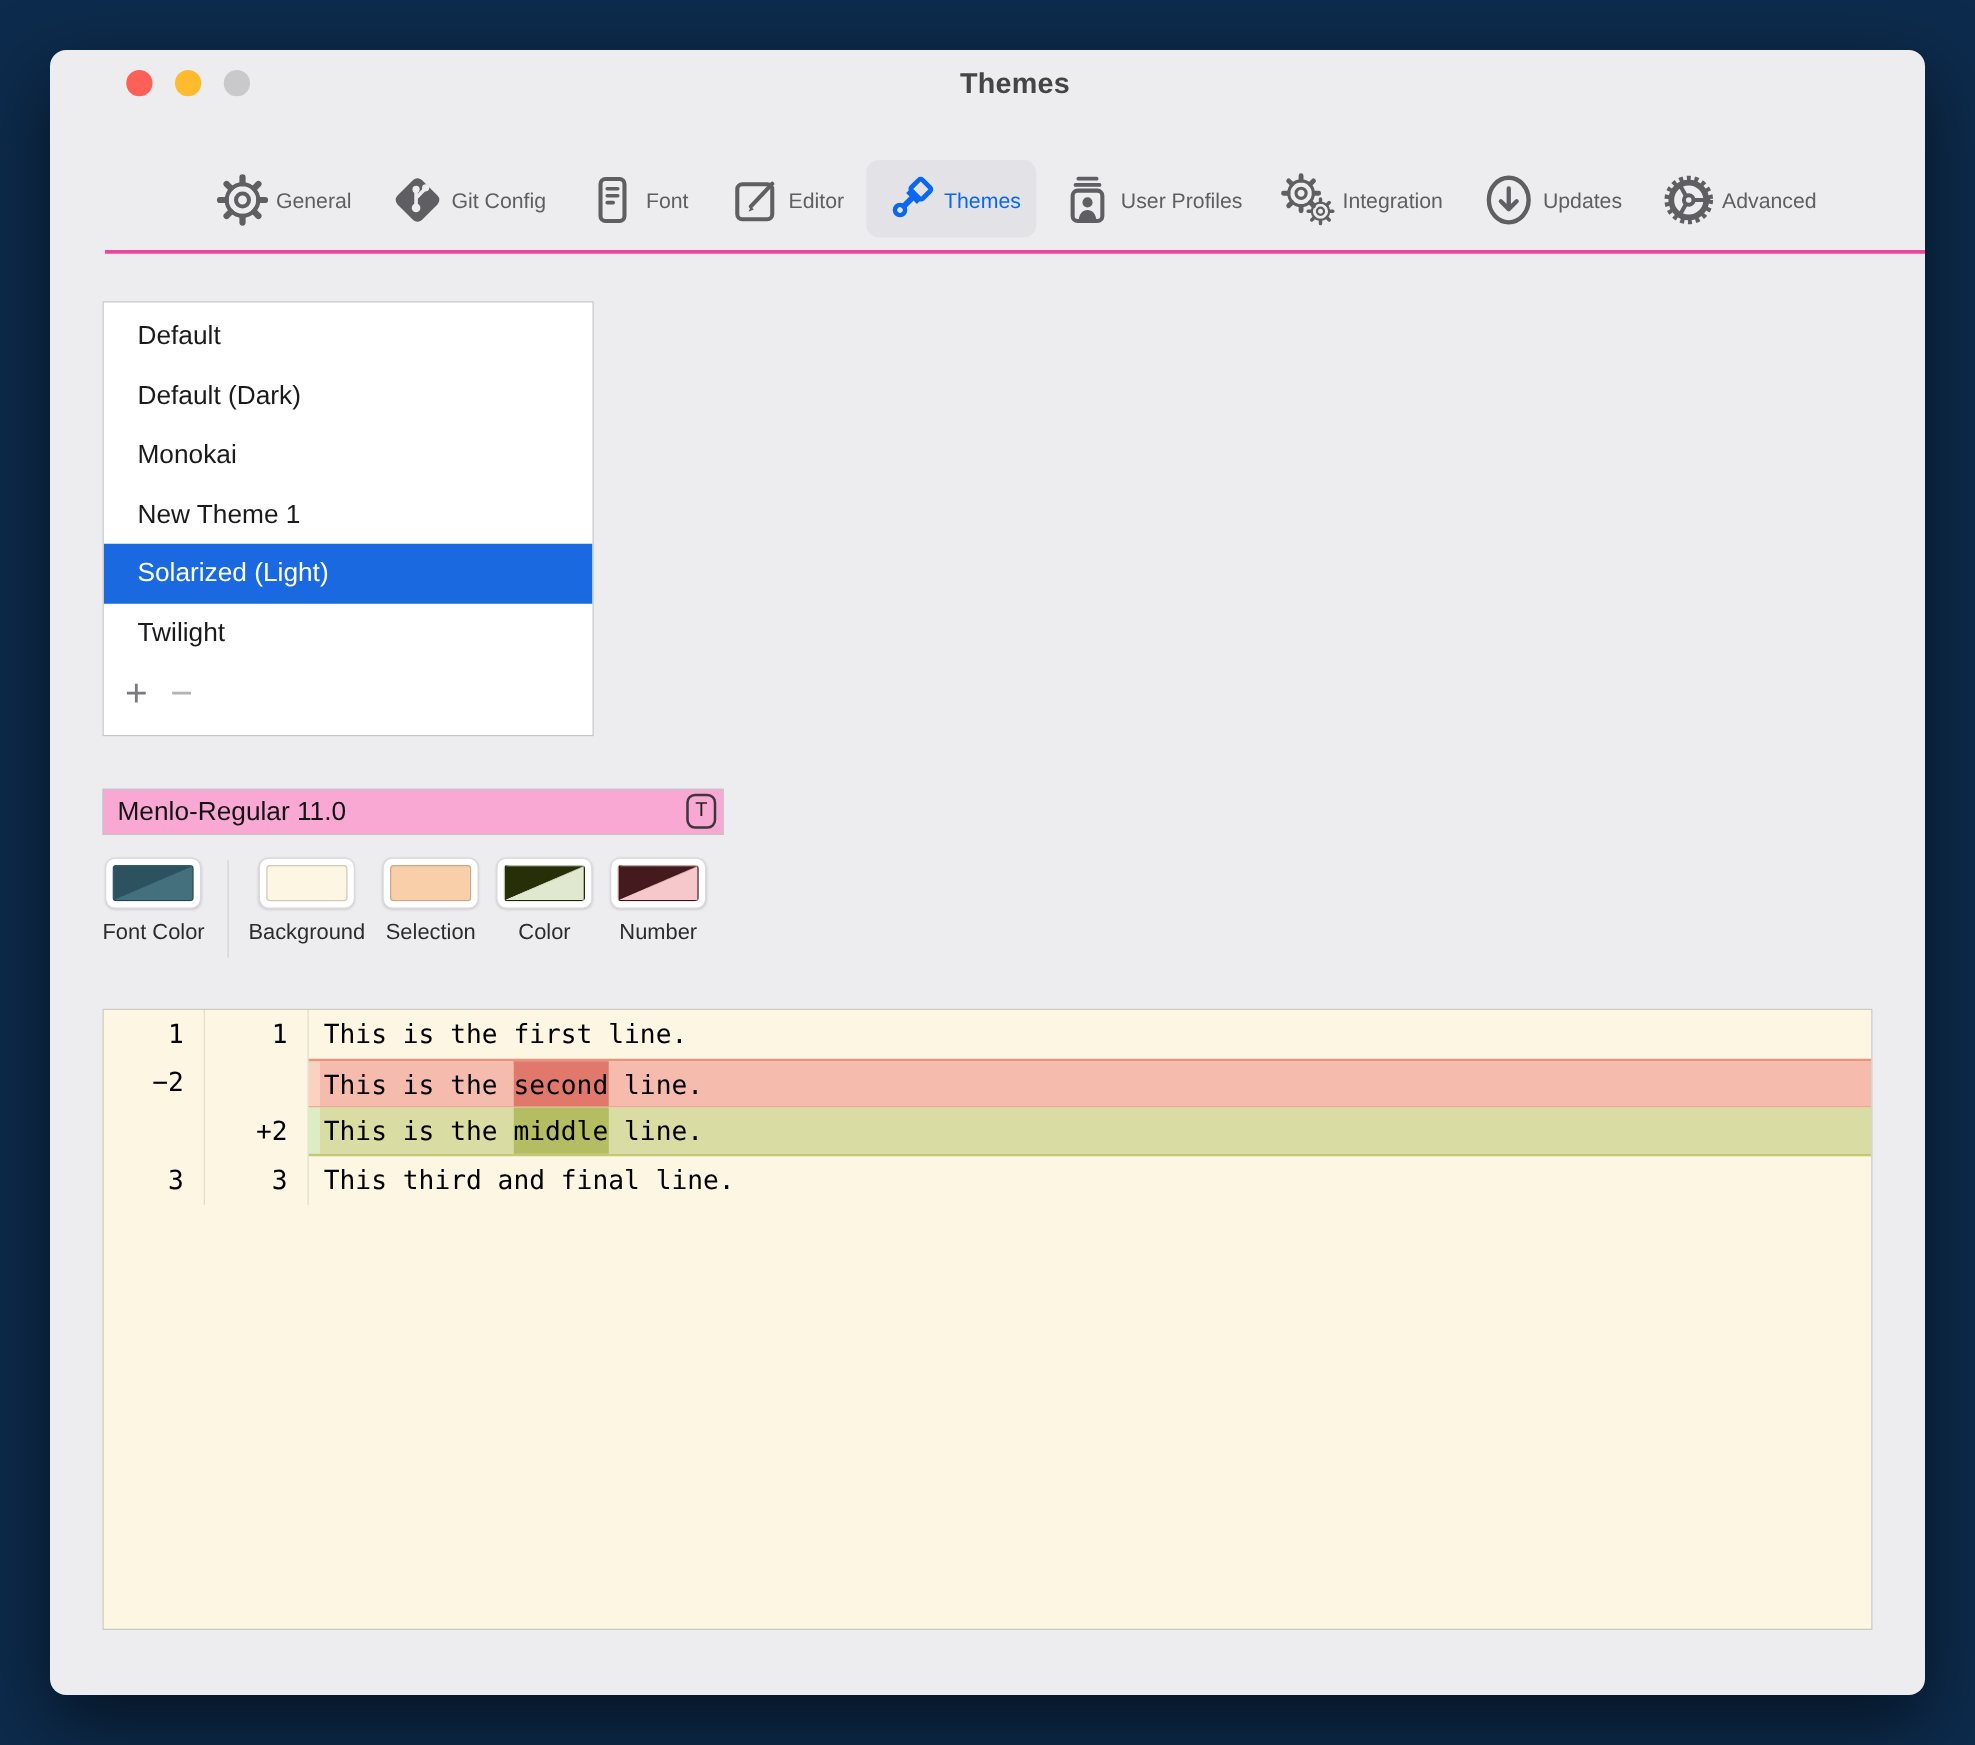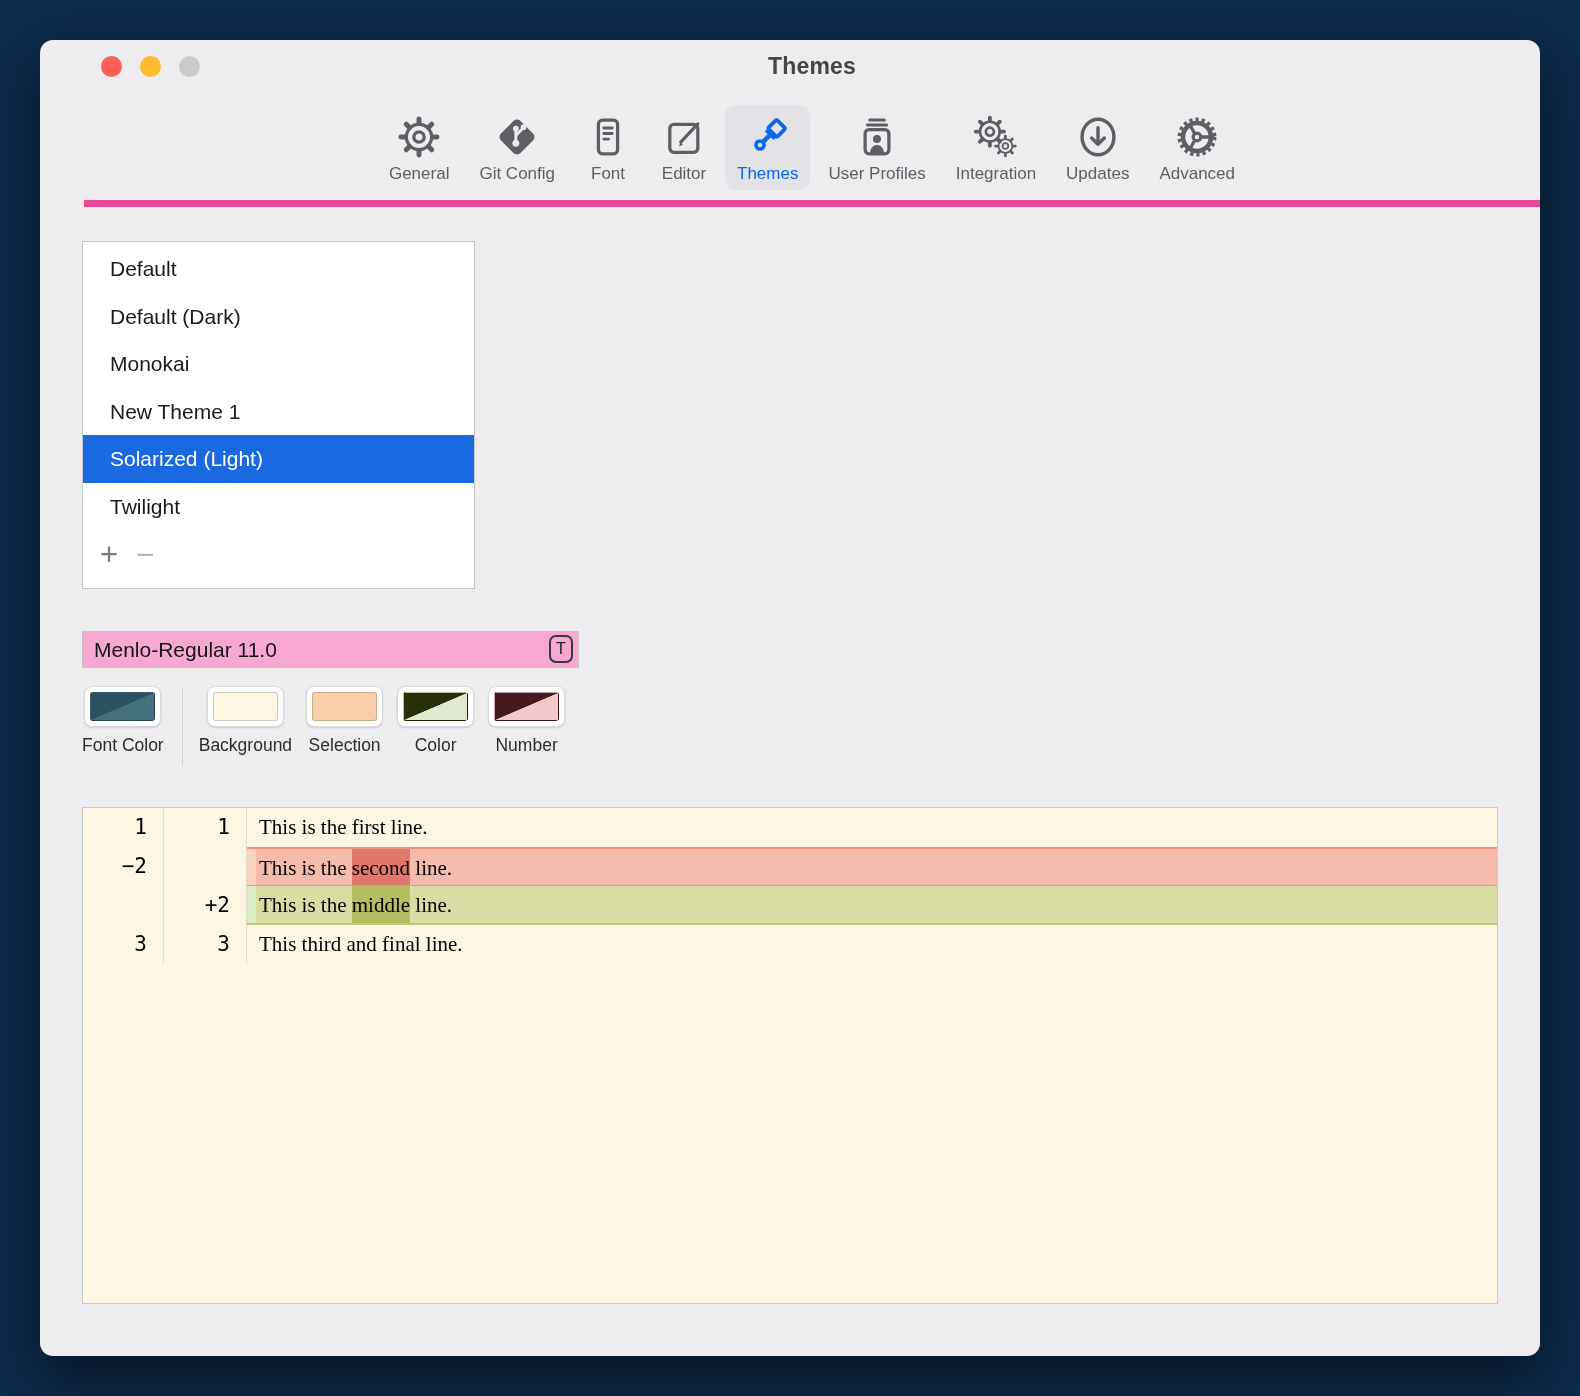--- a/index.html
+++ b/index.html
@@ -8,28 +8,28 @@
     background:#0d2b4c;
     font-family:"Liberation Sans",sans-serif;
     -webkit-font-smoothing:antialiased;
   }
   .window{
     position:absolute;left:40px;top:40px;width:1500px;height:1316px;
     background:#ededf0;border-radius:13px;overflow:hidden;
     box-shadow:0 22px 60px rgba(0,0,0,.55);
   }
   
-  .titlebar{position:relative;height:160px;border-bottom:7px solid #ec4899;margin-left:44px;}
+  .titlebar{position:relative;height:160px;border-bottom:3px solid #ec4899;margin-left:44px;}
   .traffic{position:absolute;left:17px;top:16px;display:flex;gap:18px;}
   .light{width:21px;height:21px;border-radius:50%;}
   .win-title{position:absolute;top:13px;left:0;right:0;text-align:center;
     font-size:23px;font-weight:700;color:#454547;letter-spacing:.2px;}
   .toolbar{position:absolute;bottom:10px;left:0;right:0;
     display:flex;justify-content:center;align-items:flex-end;gap:6px;}
-  .tb-item{display:flex;flex-direction:column;align-items:center;gap:4px;
+  .tb-item{display:flex;flex-direction:row;align-items:center;gap:4px;
     padding:9px 12px 7px;border-radius:10px;color:#5e5e63;cursor:default;}
   .tb-item.selected{background:#e3e3e7;color:var(--accent);}
   .tb-icon svg{width:46px;height:46px;display:block;}
   .tb-label{font-size:17px;line-height:19px;white-space:nowrap;}
   
   .content{position:absolute;top:161px;left:0;right:0;bottom:0;
     display:flex;gap:42px;padding:40px 42px 52px 42px;box-sizing:border-box;flex-direction:column;}
   
   .sidebar{width:393px;flex:none;background:#ffffff;border:1px solid #c6c6c8;
     box-sizing:border-box;display:flex;flex-direction:column;}
@@ -69,21 +69,21 @@
   .swatch-divider{width:1px;height:78px;background:#d2d2d4;margin:2px 16px 0 4px;flex:none;}
   
   .diff{flex:1;box-sizing:border-box;border:1px solid #cacac5;background:var(--cream);
     overflow:hidden;font-family:"DejaVu Sans Mono",monospace;font-size:21px;
     color:var(--diff-text);}
   .diff-row{display:flex;height:39px;line-height:39px;}
   .gut{flex:none;box-sizing:border-box;border-right:1px solid var(--gutter-line);
     text-align:right;padding-right:16px;}
   .gut.old{width:81px;}
   .gut.new{width:83px;}
-  .code{flex:1;display:flex;padding-left:12px;box-sizing:border-box;min-width:0;font-family:Liberation Serif, serif;}
+  .code{flex:1;display:flex;padding-left:12px;box-sizing:border-box;min-width:0;}
   .seg{white-space:pre;display:block;height:100%;}
   .diff-row.deleted .code{
     background:linear-gradient(to right,var(--deleted-strip) 0 9px,var(--deleted-line) 9px);
     border-top:2px solid var(--deleted-border);
     border-bottom:1px solid var(--deleted-border);}
   .diff-row.deleted .seg.hl{background:var(--deleted-word);}
   .diff-row.added .code{
     background:linear-gradient(to right,var(--added-strip) 0 9px,var(--added-line) 9px);
     border-bottom:2px solid var(--added-border);}
   .diff-row.added .seg.hl{background:var(--added-word);}

